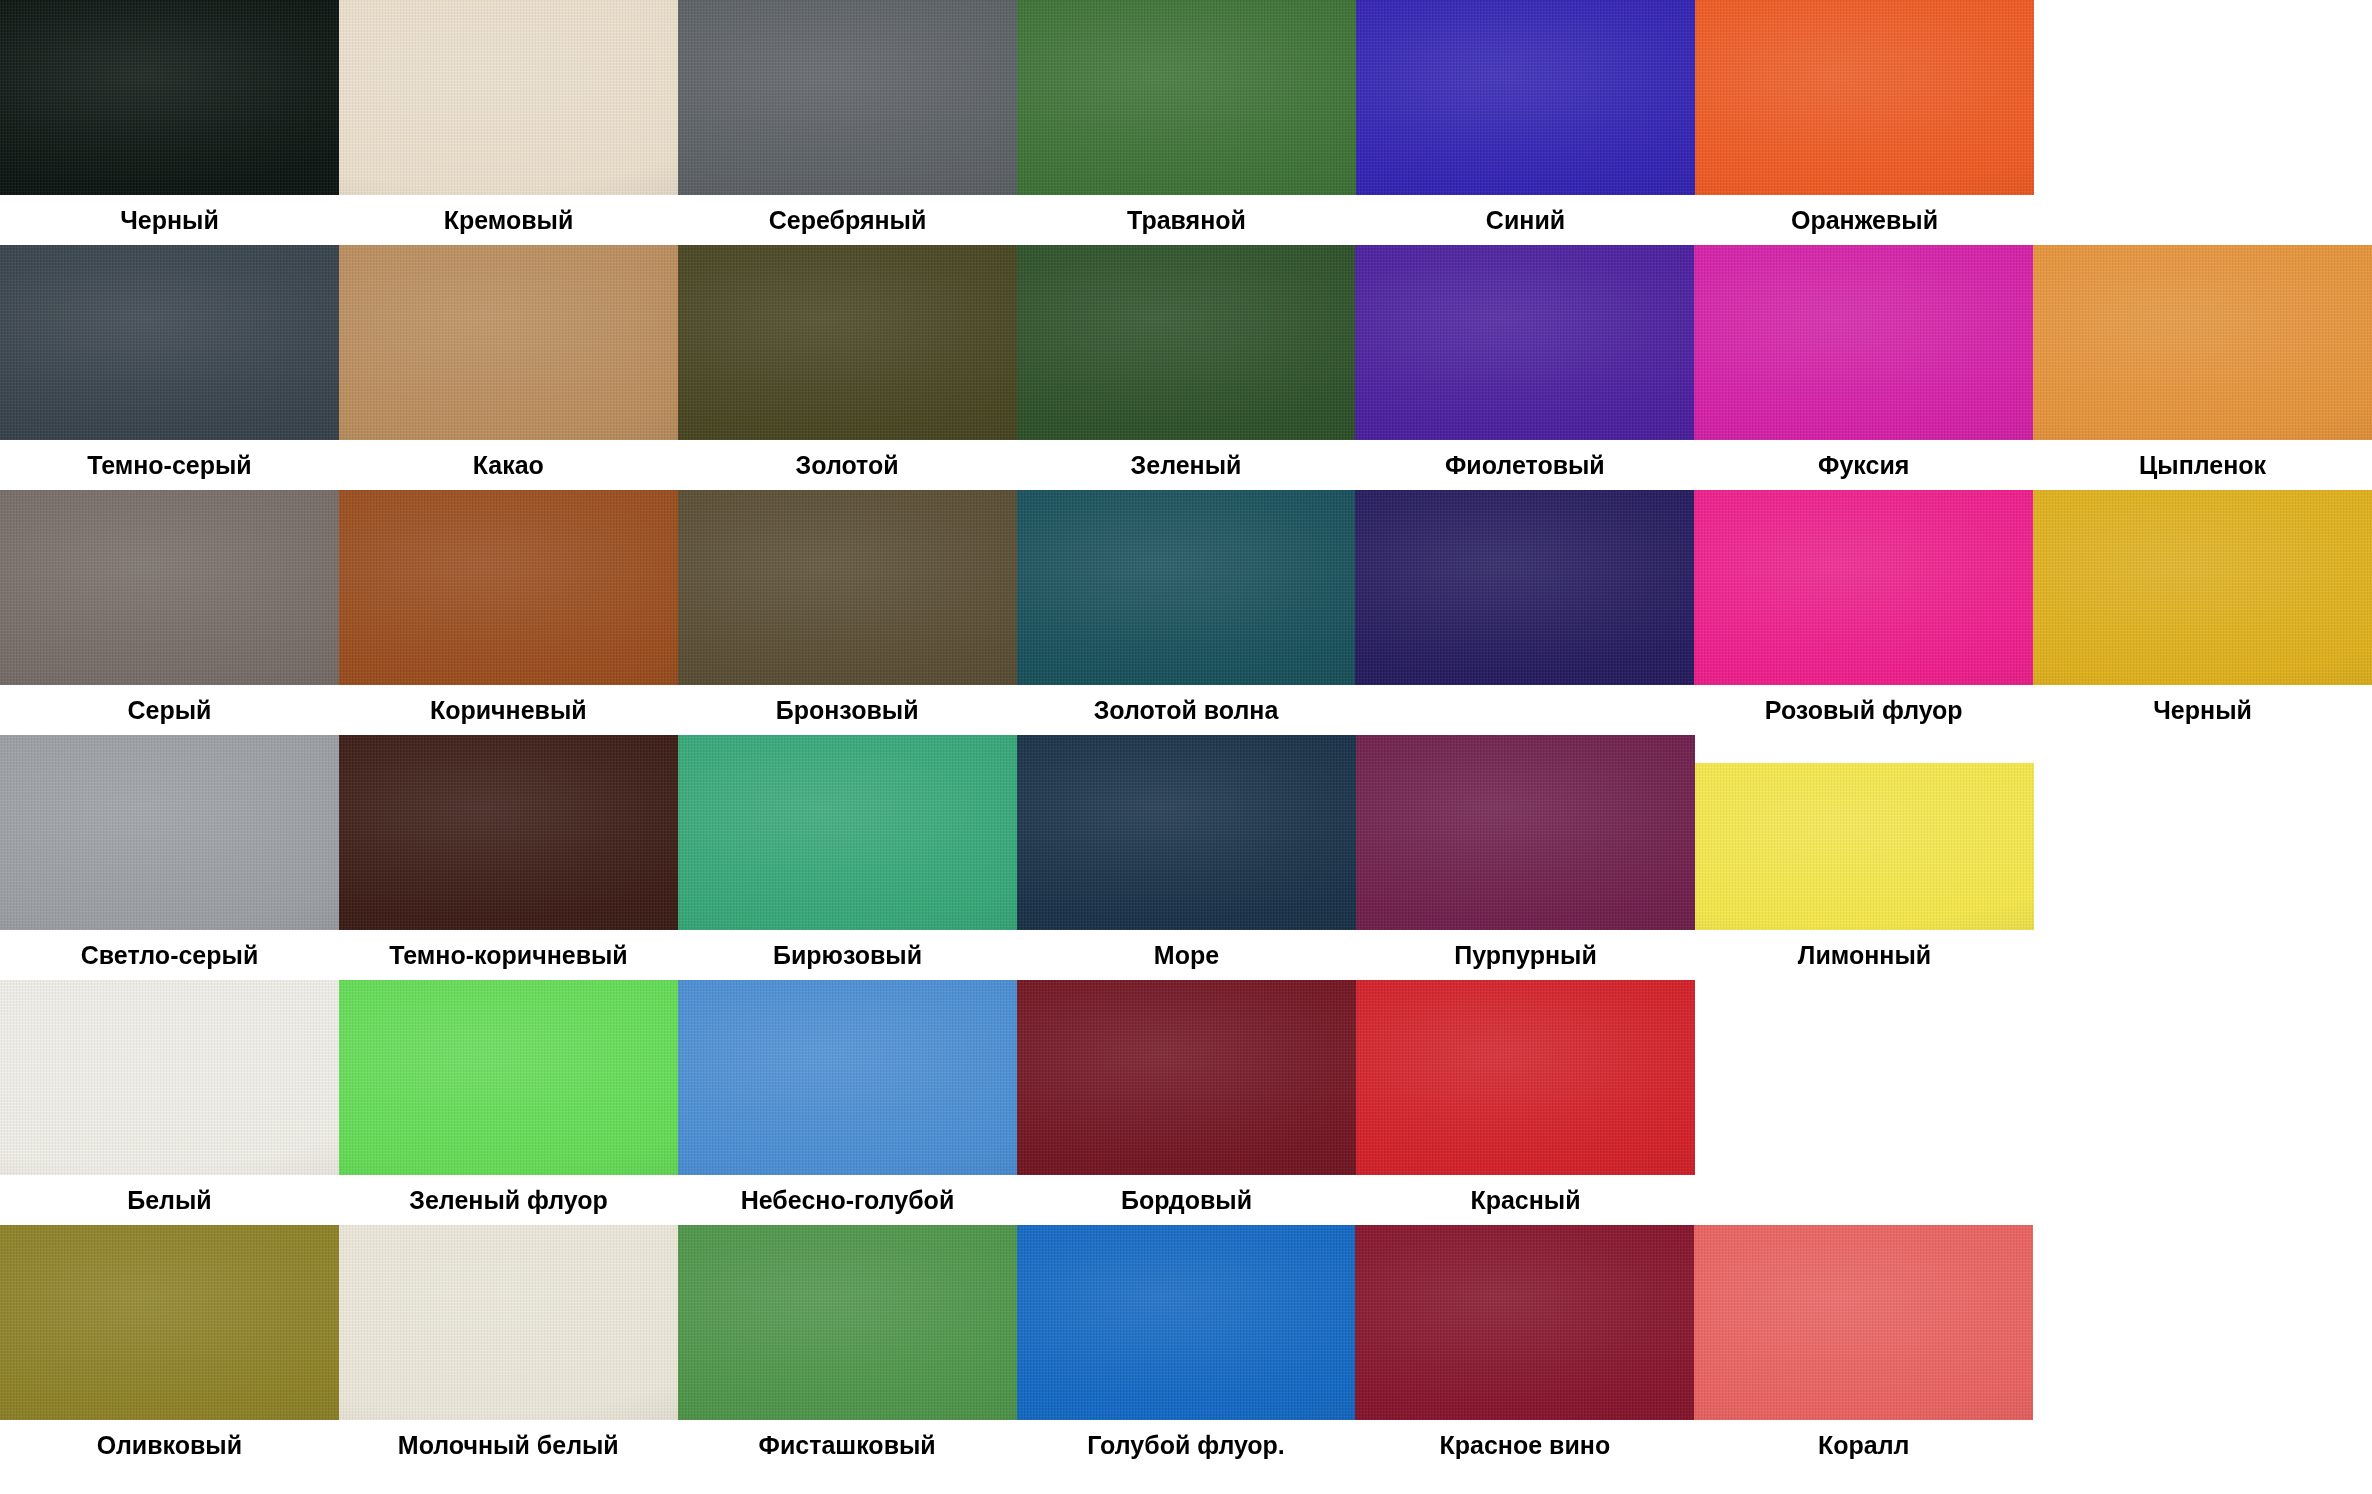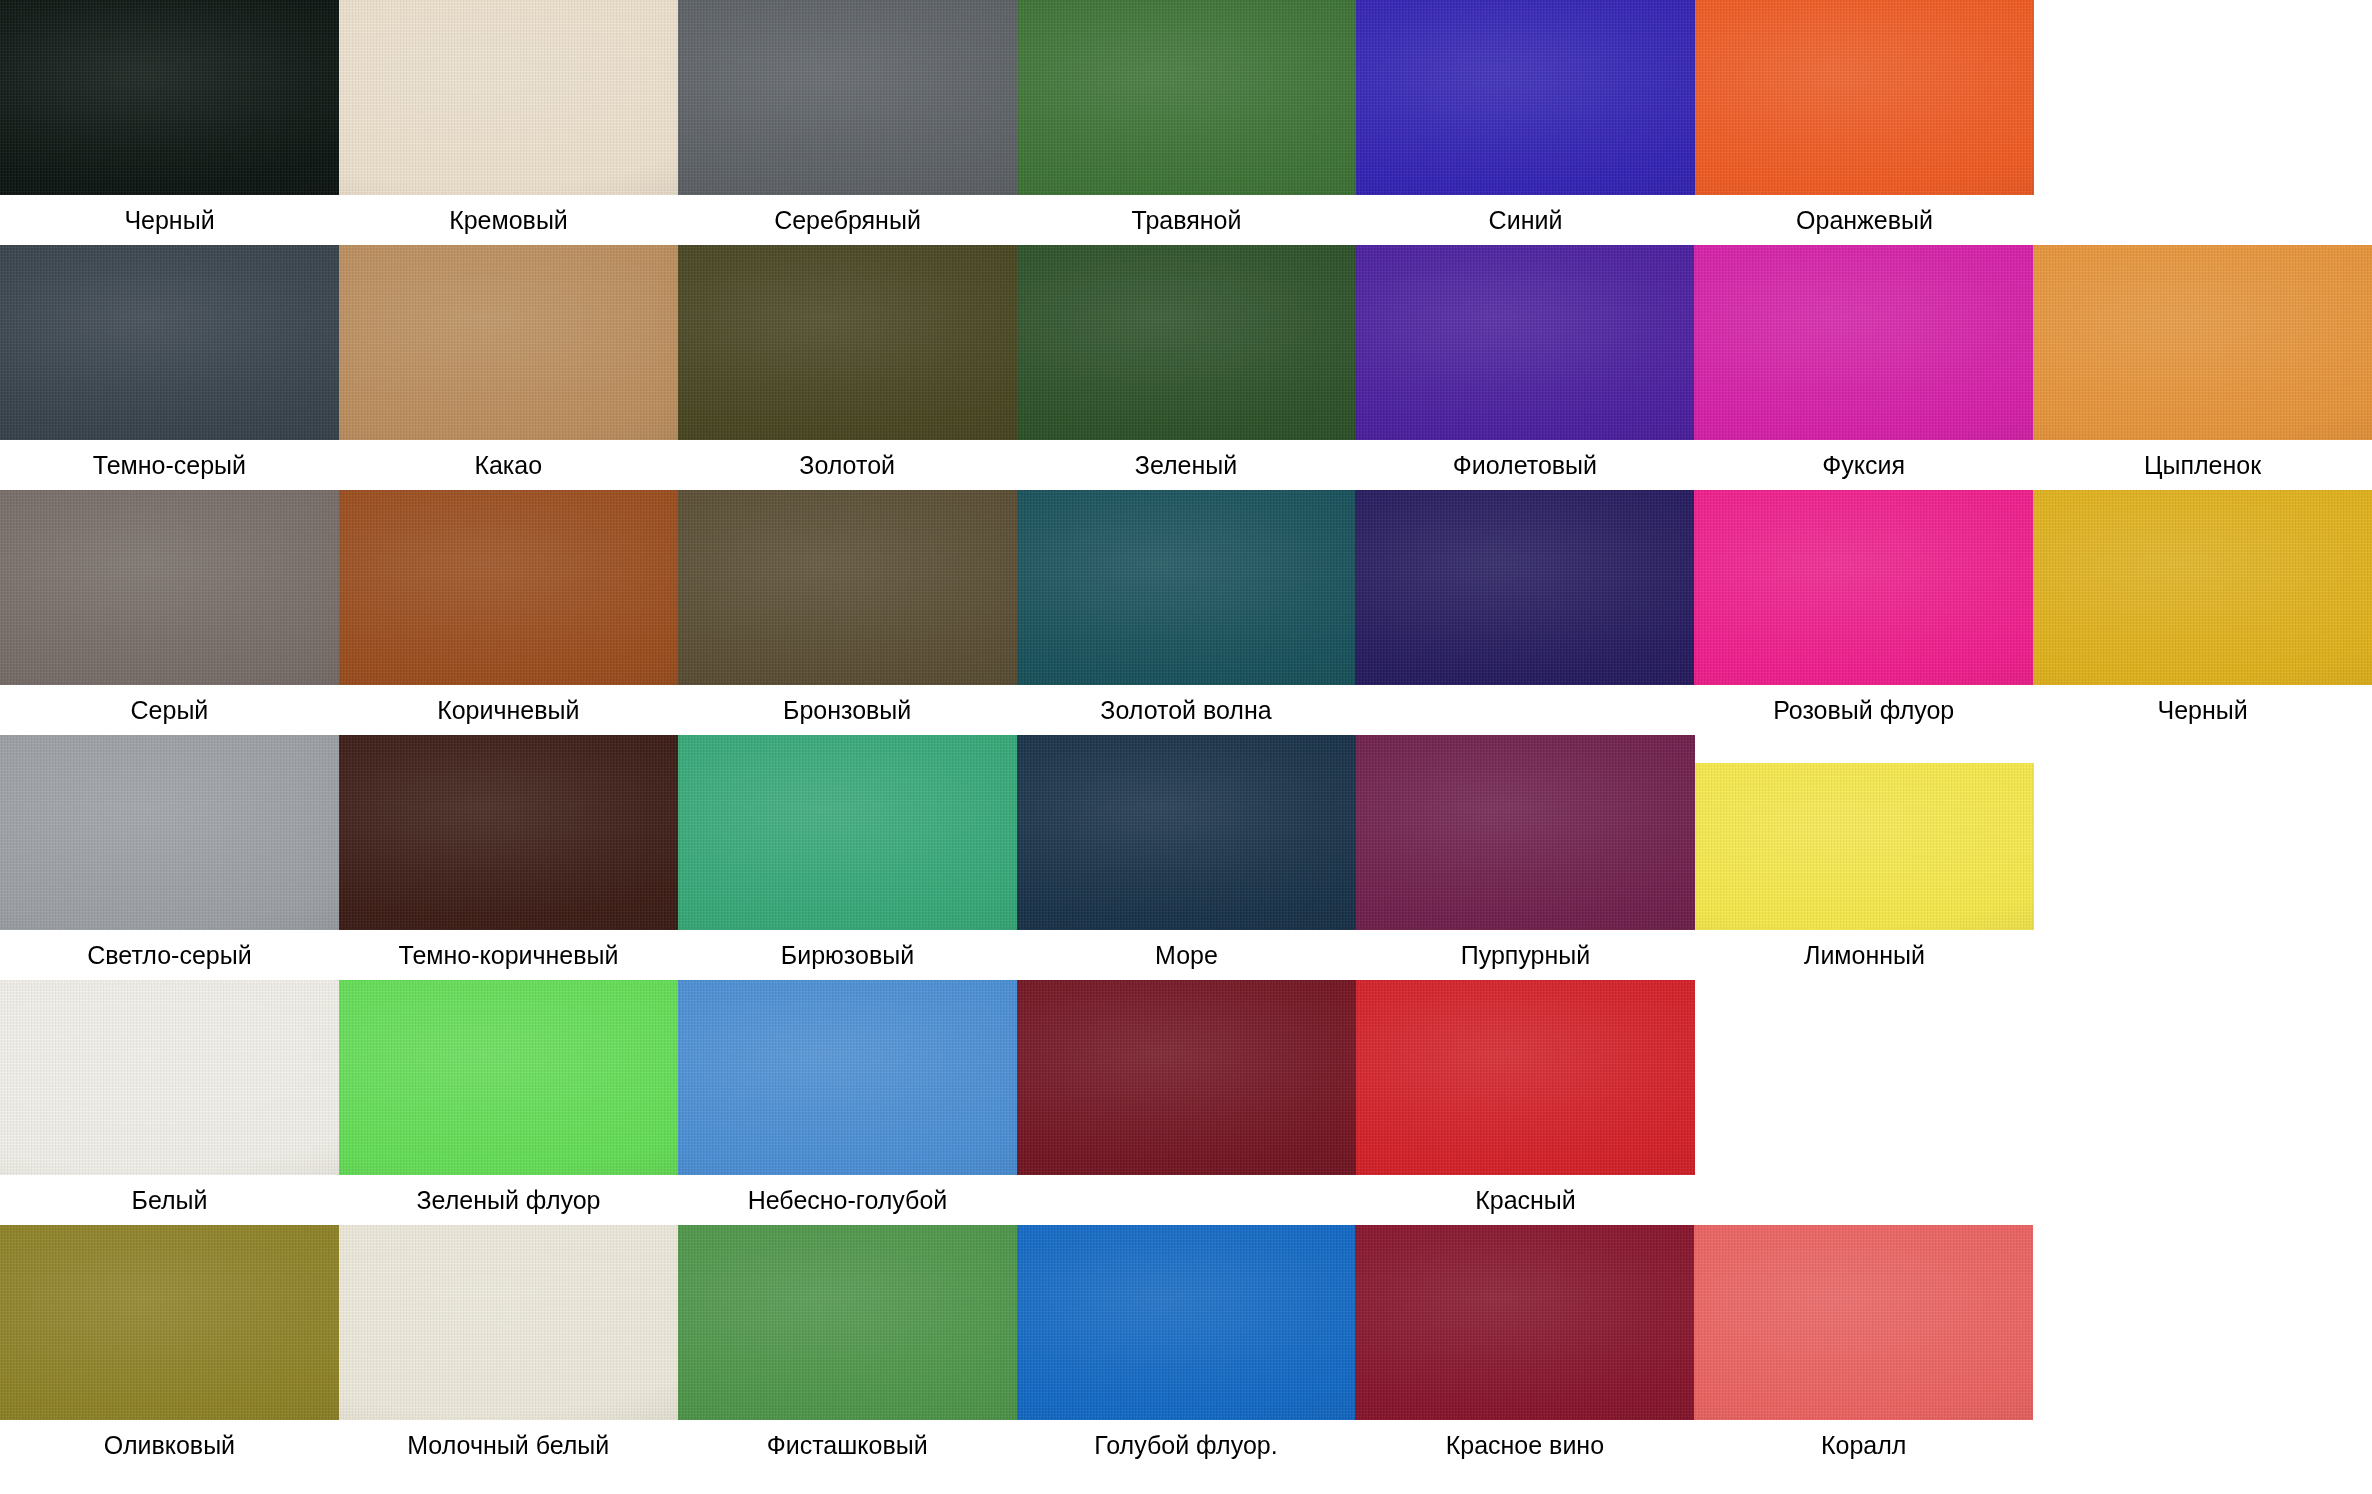--- a/index.html
+++ b/index.html
@@ -79,20 +79,21 @@
   .swatch-label {
     width: 100%;
     height: 50px;
     line-height: 50px;
     text-align: center;
     font-size: 25px;
     color: #000000;
     white-space: nowrap;
     overflow: hidden;
     letter-spacing: 0px;
+    font-weight: bold;
   }
 
   
   .swatch-cell.offset-down .swatch-chip {
     margin-top: 28px;
     height: 167px;
   }
 
   
   .swatch-cell.blank .swatch-label {
@@ -222,20 +223,21 @@
       <div class="swatch-cell">
         <div class="swatch-chip" title="Зеленый флуор" style="background-color: rgb(99, 221, 85);"></div>
         <div class="swatch-label">Зеленый флуор</div>
       </div>
       <div class="swatch-cell">
         <div class="swatch-chip" title="Небесно-голубой" style="background-color: rgb(74, 142, 212);"></div>
         <div class="swatch-label">Небесно-голубой</div>
       </div>
       <div class="swatch-cell">
         <div class="swatch-chip" title="Бордовый" style="background-color: rgb(114, 20, 33);"></div>
+        <div class="swatch-label">Бордовый</div>
       </div>
       <div class="swatch-cell">
         <div class="swatch-chip" title="Красный" style="background-color: rgb(212, 31, 39);"></div>
         <div class="swatch-label">Красный</div>
       </div>
       <div class="swatch-cell blank">
         <div class="swatch-chip empty" title=""></div>
         <div class="swatch-label"></div>
       </div>
     </div>

